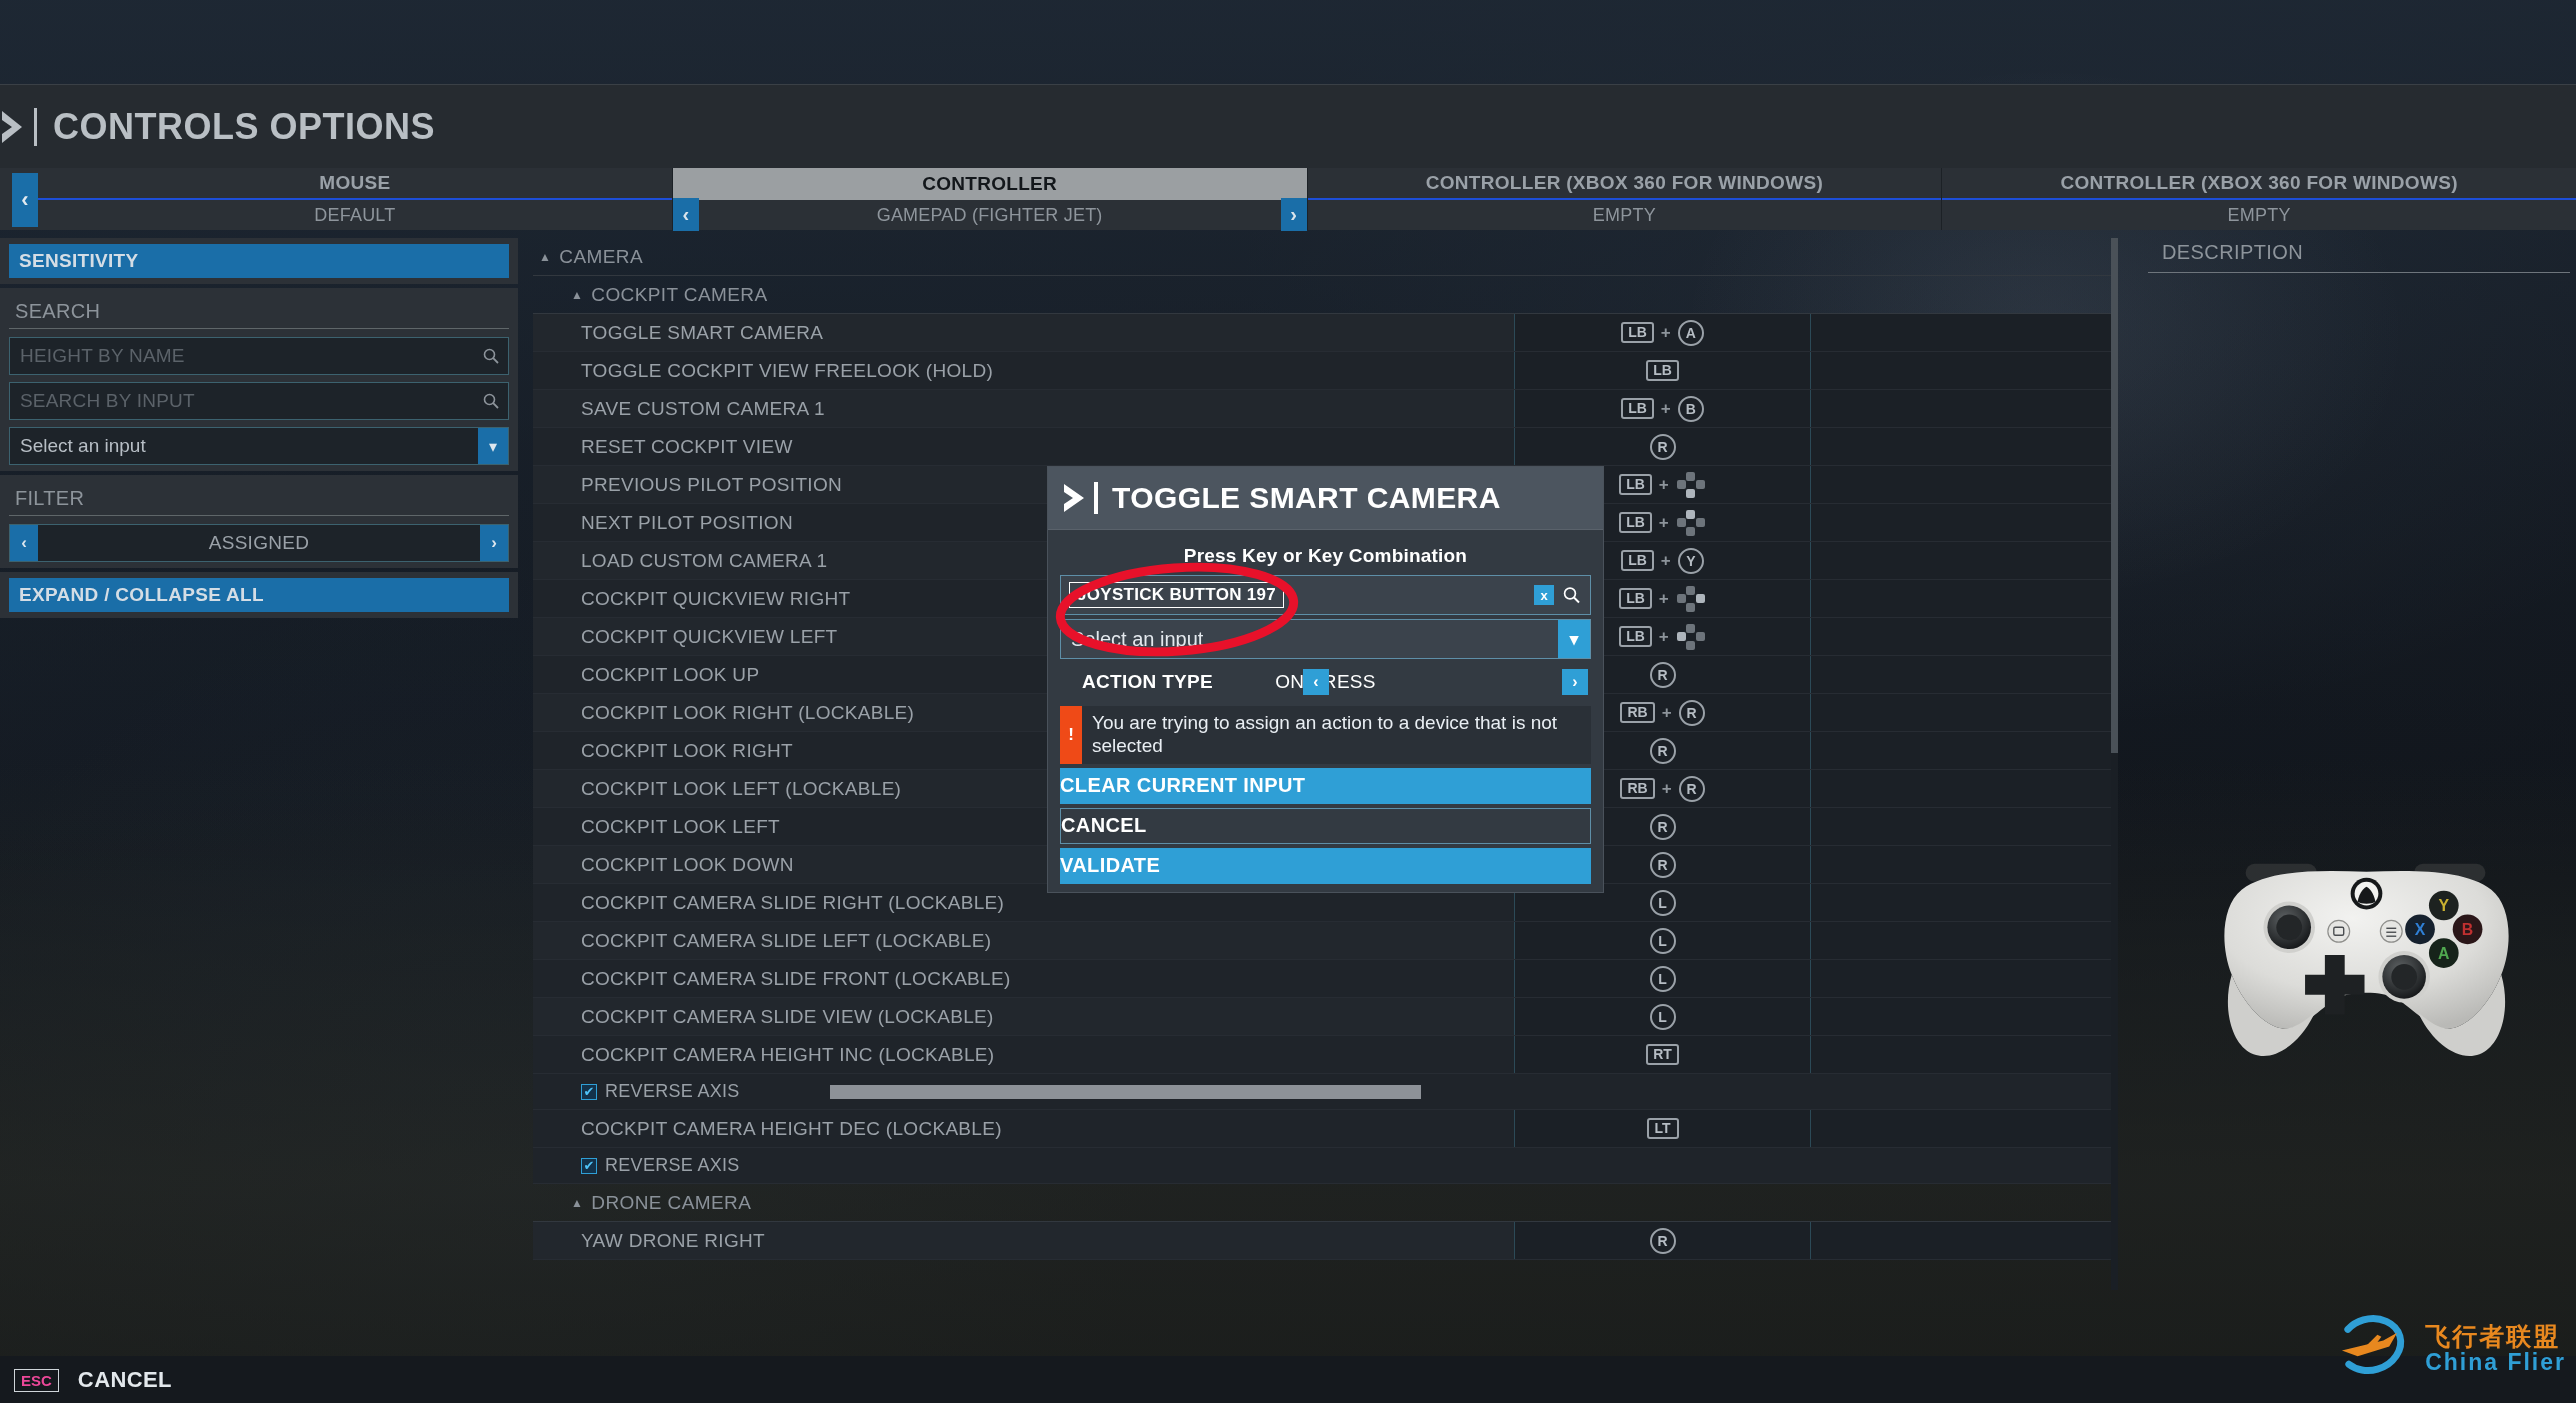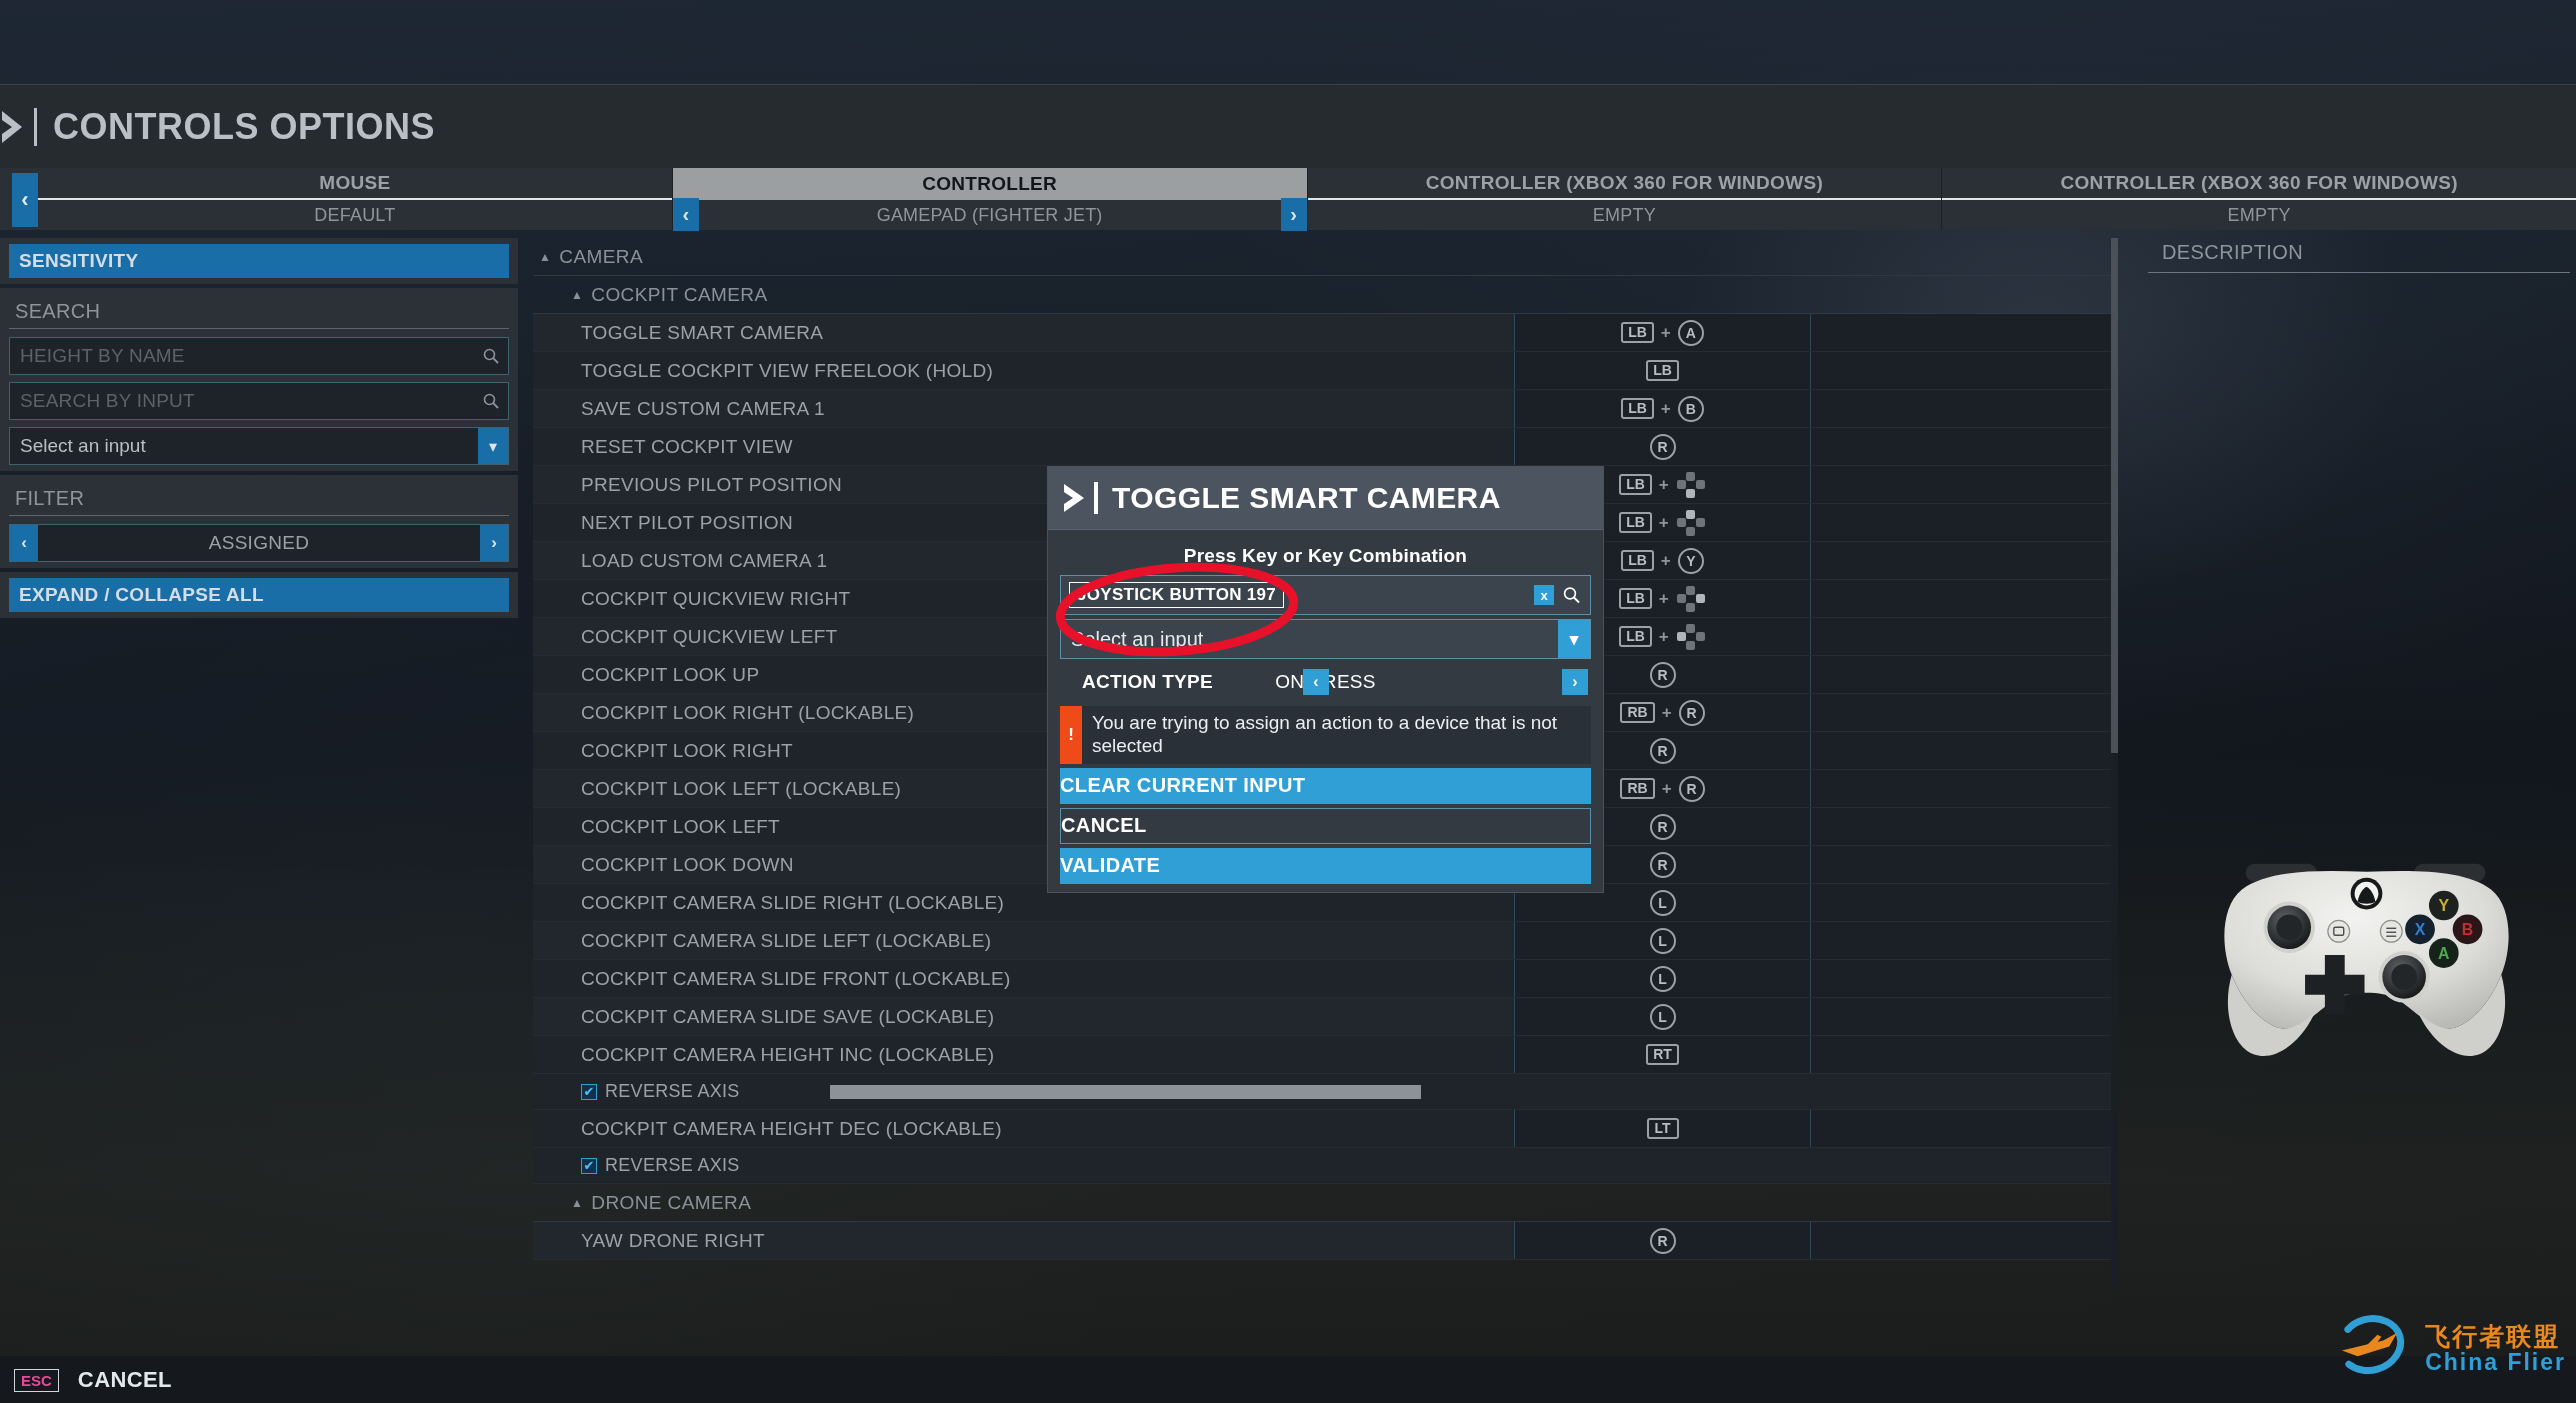--- a/index.html
+++ b/index.html
@@ -56,21 +56,21 @@
     position:absolute; left:0; top:168px; width:100%; height:62px;
     background:#2b3036; display:flex;
   }
   .tab {
     flex:1; position:relative; display:flex; flex-direction:column;
     border-right:1px solid #1c2126;
   }
   .tab .tab-name {
     height:32px; display:flex; align-items:center; justify-content:center;
     color:#9aa1a8; font-size:19px; font-weight:bold; letter-spacing:0.3px;
-    border-bottom:2px solid #e5e5e5;
+    border-bottom:2px solid #1d4ed8;
   }
   .tab.active .tab-name {
     background:#9b9fa2; color:#13171b; border-bottom:none;
   }
   .tab .tab-sub {
     flex:1; display:flex; align-items:center; justify-content:center;
     color:#8e959c; font-size:18px; letter-spacing:0.2px;
   }
   .tab .arrow {
     position:absolute; width:26px; height:33px; top:30px;
@@ -641,21 +641,21 @@
       <div class="row">
         <div class="rname">COCKPIT CAMERA SLIDE FRONT (LOCKABLE)</div>
         <div class="rbind">
           <span class="badge-row">
             <span class="face">L</span>
           </span>
         </div>
         <div class="rbind2"></div>
       </div>
       <div class="row">
-        <div class="rname">COCKPIT CAMERA SLIDE SAVE (LOCKABLE)</div>
+        <div class="rname">COCKPIT CAMERA SLIDE VIEW (LOCKABLE)</div>
         <div class="rbind">
           <span class="badge-row">
             <span class="face">L</span>
           </span>
         </div>
         <div class="rbind2"></div>
       </div>
       <div class="row">
         <div class="rname">COCKPIT CAMERA HEIGHT INC (LOCKABLE)</div>
         <div class="rbind">

